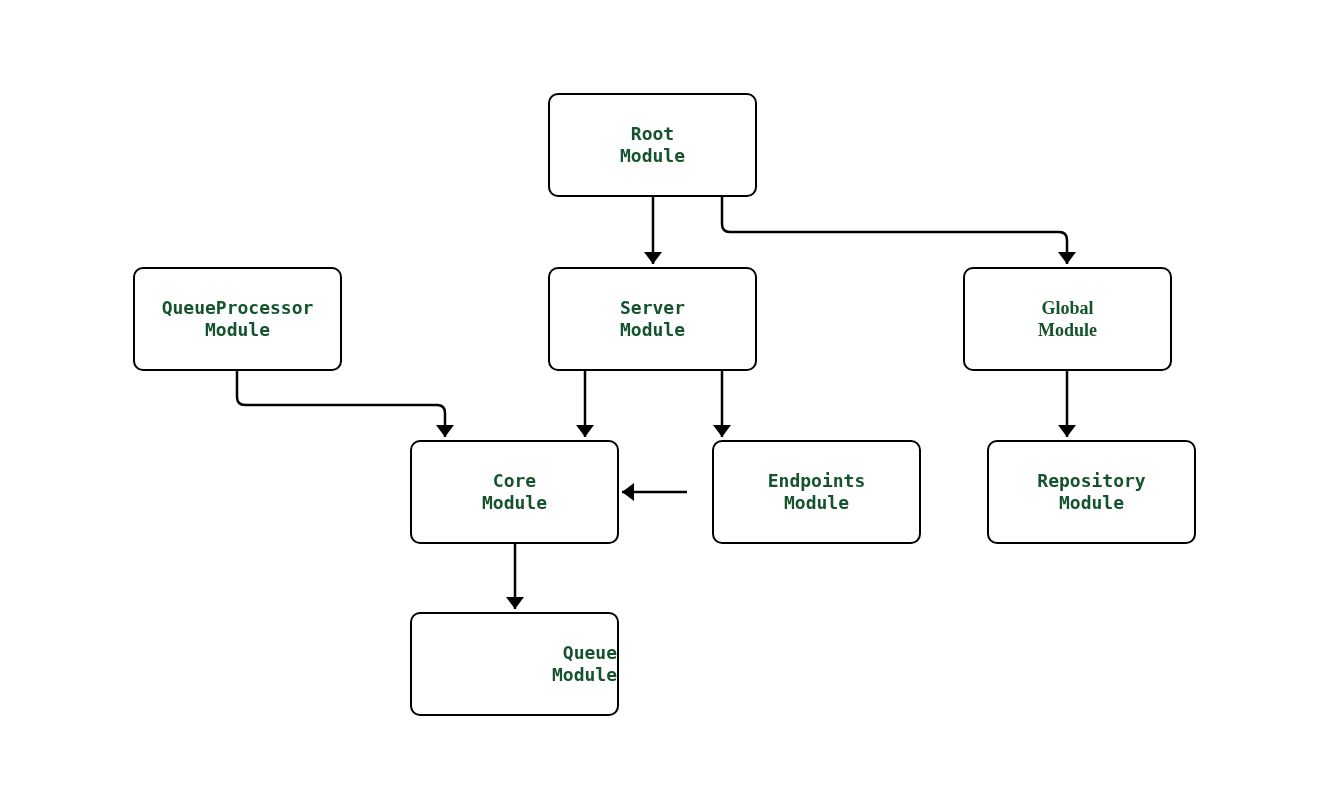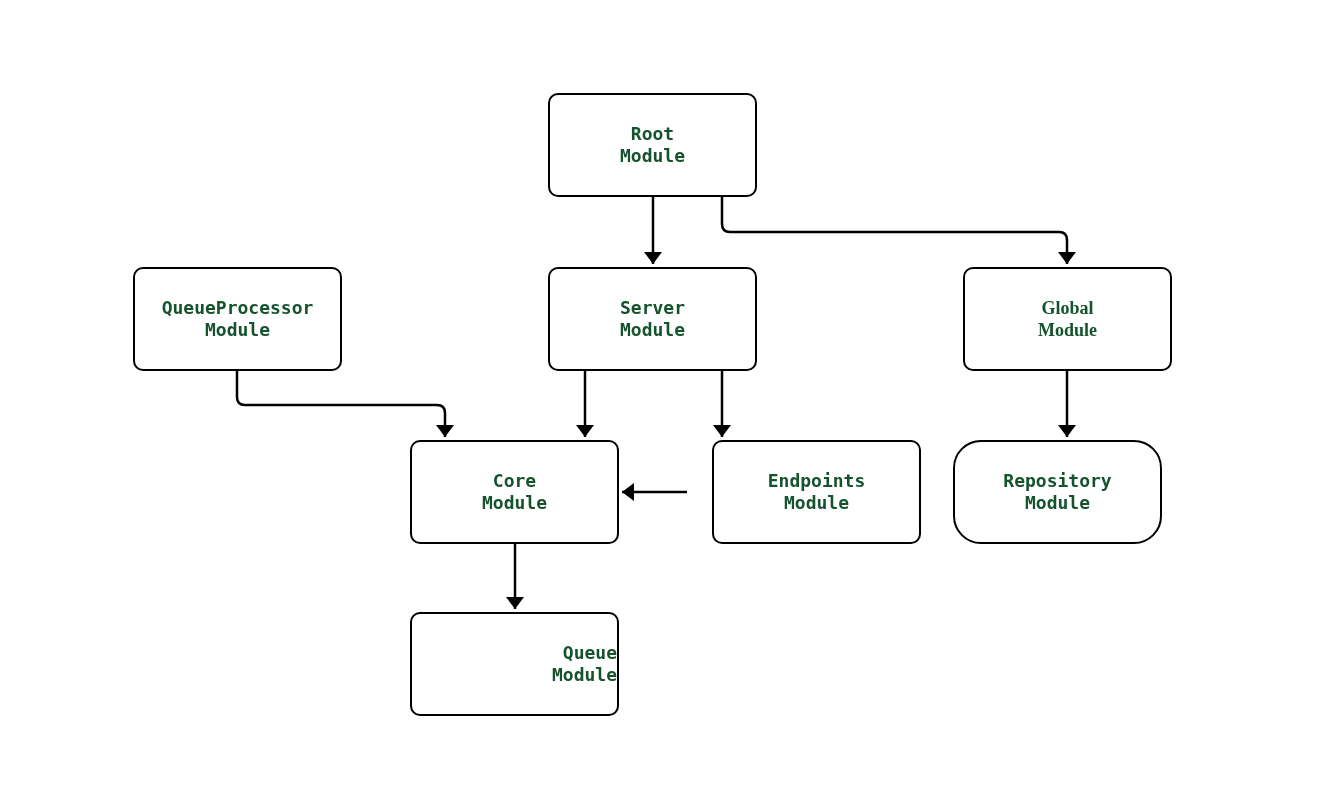--- a/index.html
+++ b/index.html
@@ -47,21 +47,21 @@
   }
   .node span { display: block; }
 
   
   #node-root          { left: 548px; top:  93px; }
   #node-queueprocessor{ left: 133px; top: 267px; }
   #node-server        { left: 548px; top: 267px; align-items: center; }
   #node-global        { left: 963px; top: 267px; font-family: Liberation Serif, serif; }
   #node-core          { left: 410px; top: 440px; }
   #node-endpoints     { left: 687px; top: 440px; margin-left: 25px; }
-  #node-repository    { left: 953px; top: 440px; border-radius: 28px; }
+  #node-repository    { left: 987px; top: 440px; }
   #node-queue         { left: 410px; top: 612px; align-items: flex-end; }
 </style>
 </head>
 <body>
 
 <div id="canvas">
 
   <svg id="edges" viewBox="0 0 1337 809" xmlns="http://www.w3.org/2000/svg">
     <defs>
       <marker id="arrow" viewBox="0 0 12 18" refX="12" refY="9" markerWidth="12" markerHeight="18" markerUnits="userSpaceOnUse" orient="auto">

